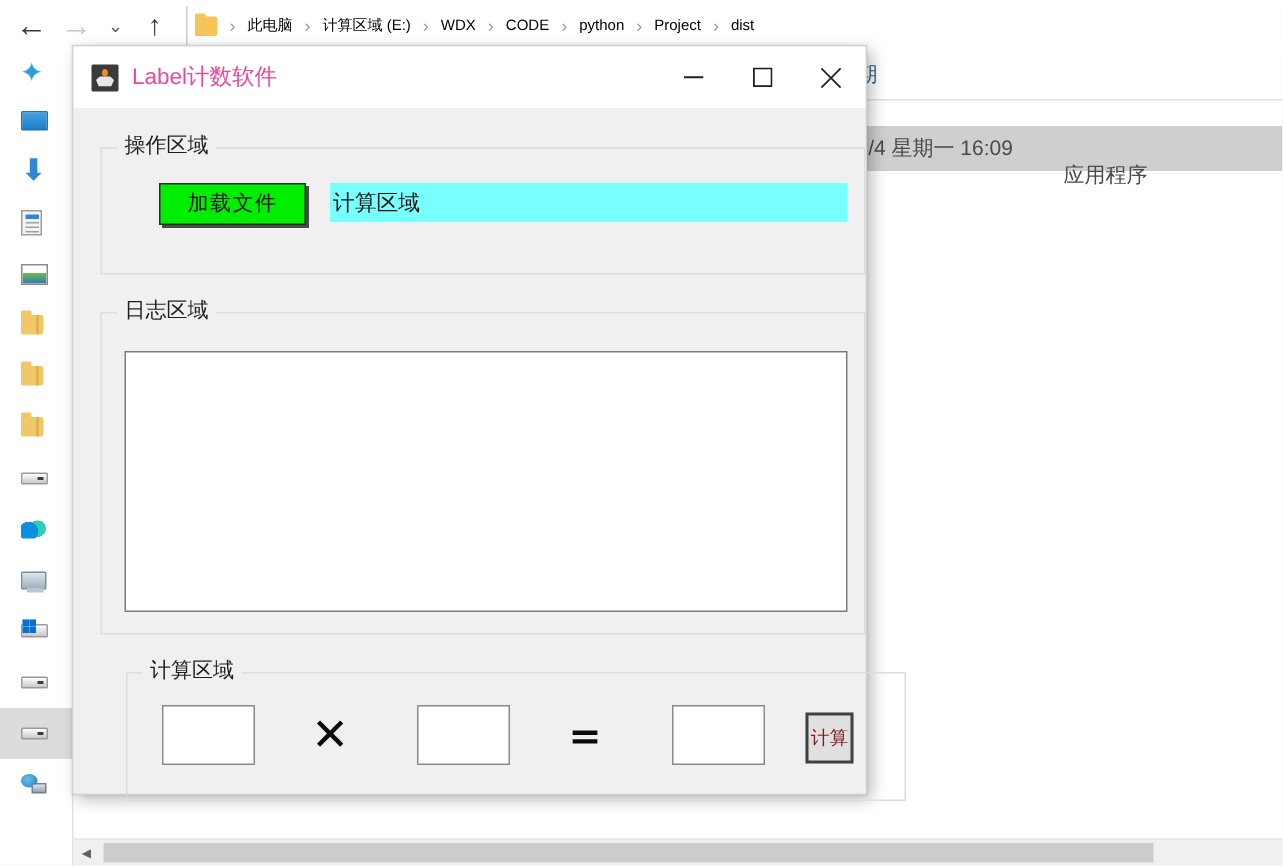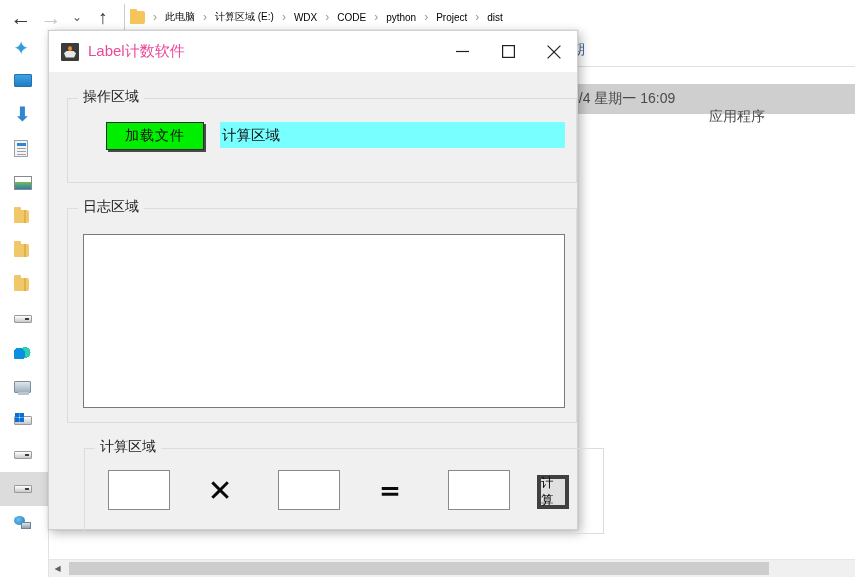--- a/index.html
+++ b/index.html
@@ -346,24 +346,24 @@
     font-size: 30px;
     color: #0a0a0a;
     font-weight: bold;
     font-family: "DejaVu Sans", sans-serif;
   }
   .btn-calc {
     position: absolute;
     top: 26px;
     width: 32px; height: 34px;
     background: #e0e0e0;
-    border: 4px solid #404040;
+    border: 2px solid #404040;
     box-sizing: border-box;
     font-size: 12.5px;
-    color: #000000;
+    color: #7f1d1d;
     display: flex; align-items: center; justify-content: center;
     font-family: "DejaVu Sans", sans-serif;
   }
 </style>
 </head>
 <body>
 
 <div id="explorer">
 
   <div class="navbar">

